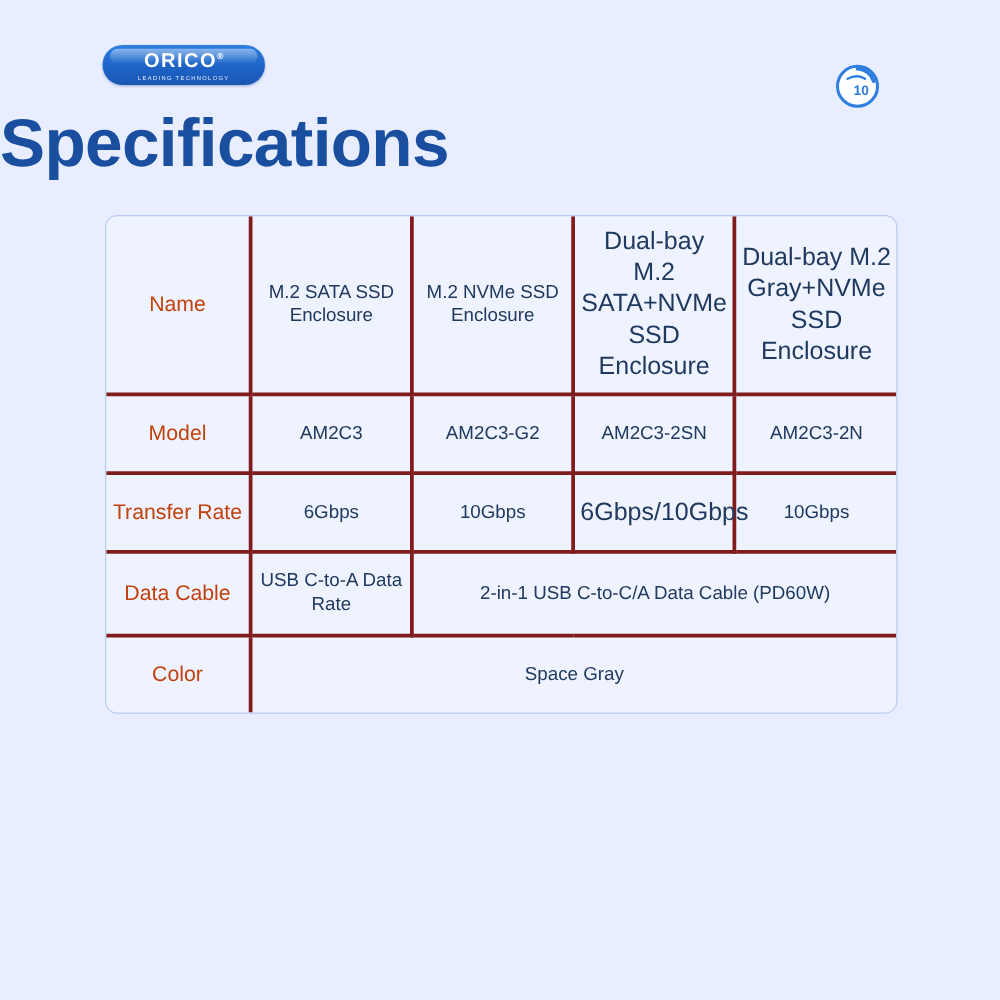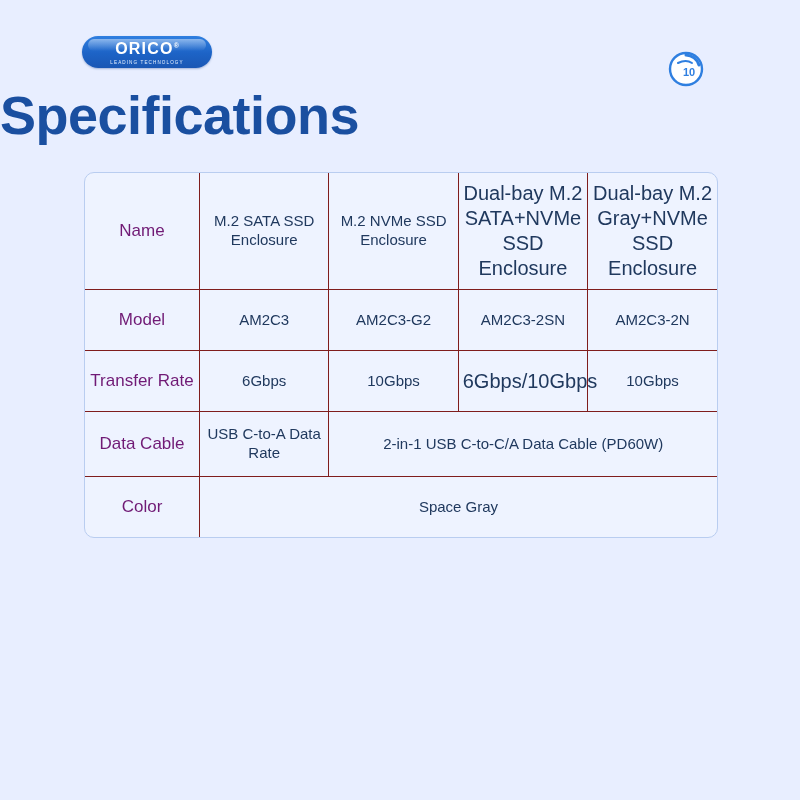--- a/index.html
+++ b/index.html
@@ -102,32 +102,32 @@
     border: 1px solid #b9cdf0;
     border-radius: 10px;
     overflow: hidden;
   }
   table {
     border-collapse: collapse;
     width: 100%;
     table-layout: fixed;
   }
   td {
-    border: 1px solid #7f1d1d;
+    border: 3px solid #7f1d1d;
     text-align: center;
     vertical-align: middle;
     font-size: 15px;
     color: #20395e;
     padding: 8px 4px;
     line-height: 1.25;
   }
   td.label {
     width: 106px;
     font-size: 17px;
-    color: #701a75;
+    color: #c2410c;
   }
   tr:first-child td { border-top: none; }
   tr:last-child td { border-bottom: none; }
   td:first-child { border-left: none; }
   td:last-child { border-right: none; }
 
   .r-name td { height: 52px; }
   .r-model td { height: 44px; }
   .r-output td { height: 44px; }
   .r-rate td { height: 44px; margin-top: 40px; }

